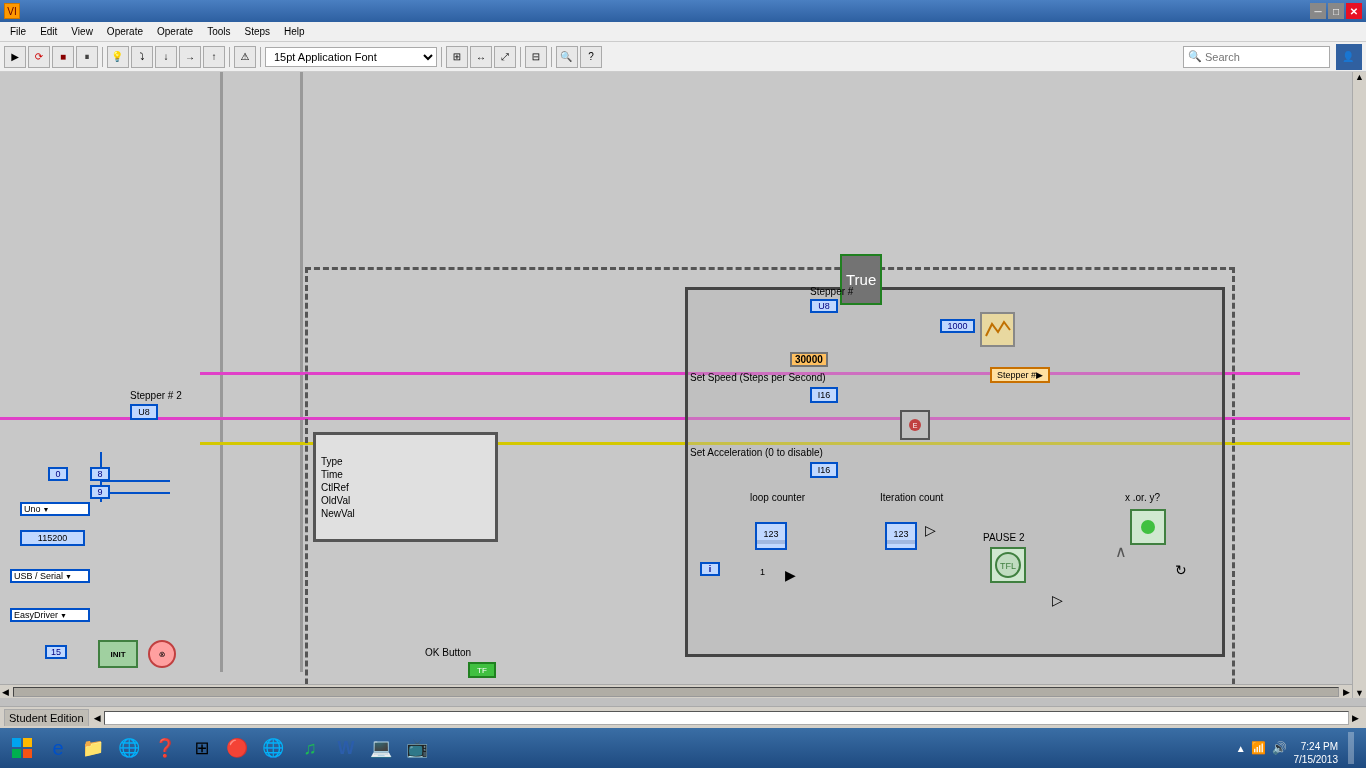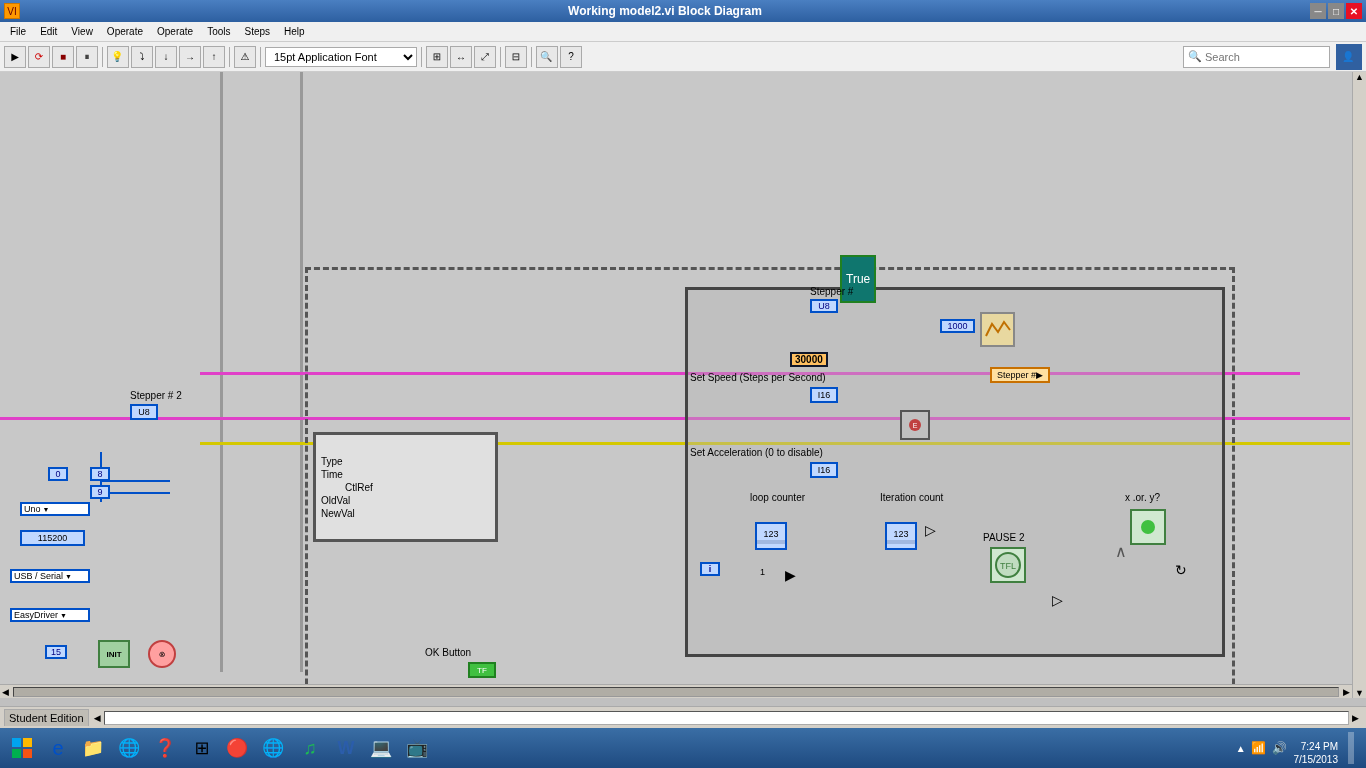--- a/index.html
+++ b/index.html
@@ -64,21 +64,21 @@
       cursor: pointer;
       font-size: 10px;
     }
     .toolbar-separator { width: 1px; height: 20px; background: #aaa; margin: 0 2px; }
     .font-selector {
       border: 1px solid #aaa;
       background: white;
       padding: 1px 4px;
       font-size: 11px;
       height: 20px;
-      width: 152px;
+      width: 172px;
     }
     .toolbar-search {
       margin-left: auto;
       display: flex;
       align-items: center;
       border: 1px solid #aaa;
       background: white;
       height: 22px;
       padding: 0 4px;
     }
@@ -137,21 +137,21 @@
       font-size: 9px;
       color: #000080;
       display: flex;
       align-items: center;
       justify-content: center;
       min-width: 20px;
       padding: 0 2px;
     }
     .vi-const-orange {
       position: absolute;
-      border: 2px solid #0f172a;
+      border: 2px solid #737373;
       background: #ffc060;
       font-size: 10px;
       color: #000;
       font-weight: bold;
       display: flex;
       align-items: center;
       justify-content: center;
       min-width: 30px;
       padding: 0 3px;
     }
@@ -266,21 +266,20 @@
       background: #40c040;
       border-radius: 50%;
       width: 14px; height: 14px;
     }
   </style>
 </head>
 <body>
 
 <div id="title-bar">
   <div class="win-icon" style="font-size:10px;font-weight:normal;">VI</div>
-  <div class="title-text">Working model2.vi Block Diagram</div>
   <div class="win-controls">
     <div class="win-btn minimize">─</div>
     <div class="win-btn maximize">□</div>
     <div class="win-btn close">✕</div>
   </div>
 </div>
 
 <div id="menu-bar">
   <div class="menu-item">File</div>
   <div class="menu-item">Edit</div>
@@ -345,21 +344,21 @@
 
     <div class="wire-h-blue" style="left:100px;top:408px;width:70px;"></div>
     <div class="wire-h-blue" style="left:100px;top:420px;width:70px;"></div>
     <div class="wire-v-blue" style="left:100px;top:380px;height:50px;"></div>
 
     <div class="while-loop" style="left:305px;top:195px;width:930px;height:480px;"></div>
 
     <div class="for-loop" style="left:685px;top:215px;width:540px;height:370px;background:rgba(180,180,180,0.4);border:3px solid #444;"></div>
 
     <div style="position:absolute;left:840px;top:200px;display:flex;align-items:center;gap:2px;">
-      <div class="vi-const" style="background:#0f766e;border-color:#208020;color:white;font-size:12px;padding:15px 4px;">True</div>
+      <div class="vi-const" style="background:#737373;border-color:#208020;color:white;font-size:15px;padding:15px 4px;">True</div>
       <span style="font-size:12px;">▶</span>
     </div>
 
     <div class="vi-label" style="left:810px;top:214px;">Stepper #</div>
     <div class="vi-const" style="left:810px;top:227px;width:28px;">U8</div>
 
     <div class="vi-const" style="left:940px;top:247px;width:35px;">1000</div>
 
     <div style="position:absolute;left:980px;top:240px;width:35px;height:35px;background:#e8d8a0;border:2px solid #888;display:flex;align-items:center;justify-content:center;">
       <svg width="28" height="28" viewBox="0 0 28 28">
@@ -430,28 +429,28 @@
     <div class="vi-dropdown" style="left:20px;top:430px;width:70px;">Uno</div>
 
     <div class="vi-control" style="left:20px;top:458px;width:65px;">115200</div>
 
     <div class="vi-dropdown" style="left:10px;top:497px;width:80px;">USB / Serial</div>
 
     <div class="vi-dropdown" style="left:10px;top:536px;width:80px;">EasyDriver</div>
 
     <div class="vi-const" style="left:45px;top:573px;width:22px;">15</div>
 
-    <div style="position:absolute;left:98px;top:568px;width:32px;height:28px;background:#a0d0a0;border:2px solid #408040;display:flex;align-items:center;justify-content:center;font-size:8px;font-weight:bold;">INIT</div>
+    <div style="position:absolute;left:98px;top:568px;width:40px;height:28px;background:#a0d0a0;border:2px solid #408040;display:flex;align-items:center;justify-content:center;font-size:8px;font-weight:bold;">INIT</div>
 
     <div style="position:absolute;left:148px;top:568px;width:28px;height:28px;background:#ffa0a0;border:2px solid #c04040;border-radius:50%;display:flex;align-items:center;justify-content:center;font-size:8px;">⊗</div>
 
     <div style="position:absolute;left:313px;top:360px;width:185px;height:110px;background:#e0e0e0;border:3px solid #555;display:flex;flex-direction:column;justify-content:center;padding:5px;gap:2px;">
       <div style="font-size:10px;">Type</div>
       <div style="font-size:10px;">Time</div>
-      <div style="font-size:10px;margin-left:24px;">CtlRef</div>
+      <div style="font-size:10px;">CtlRef</div>
       <div style="font-size:10px;">OldVal</div>
       <div style="font-size:10px;">NewVal</div>
     </div>
 
     <div class="vi-label" style="left:425px;top:575px;">OK Button</div>
     <div style="position:absolute;left:468px;top:590px;width:28px;height:16px;background:#40c040;border:2px solid #208020;display:flex;align-items:center;justify-content:center;font-size:8px;color:white;">TF</div>
 
     <div style="position:absolute;left:1175px;top:490px;font-size:14px;">↻</div>
 
 

